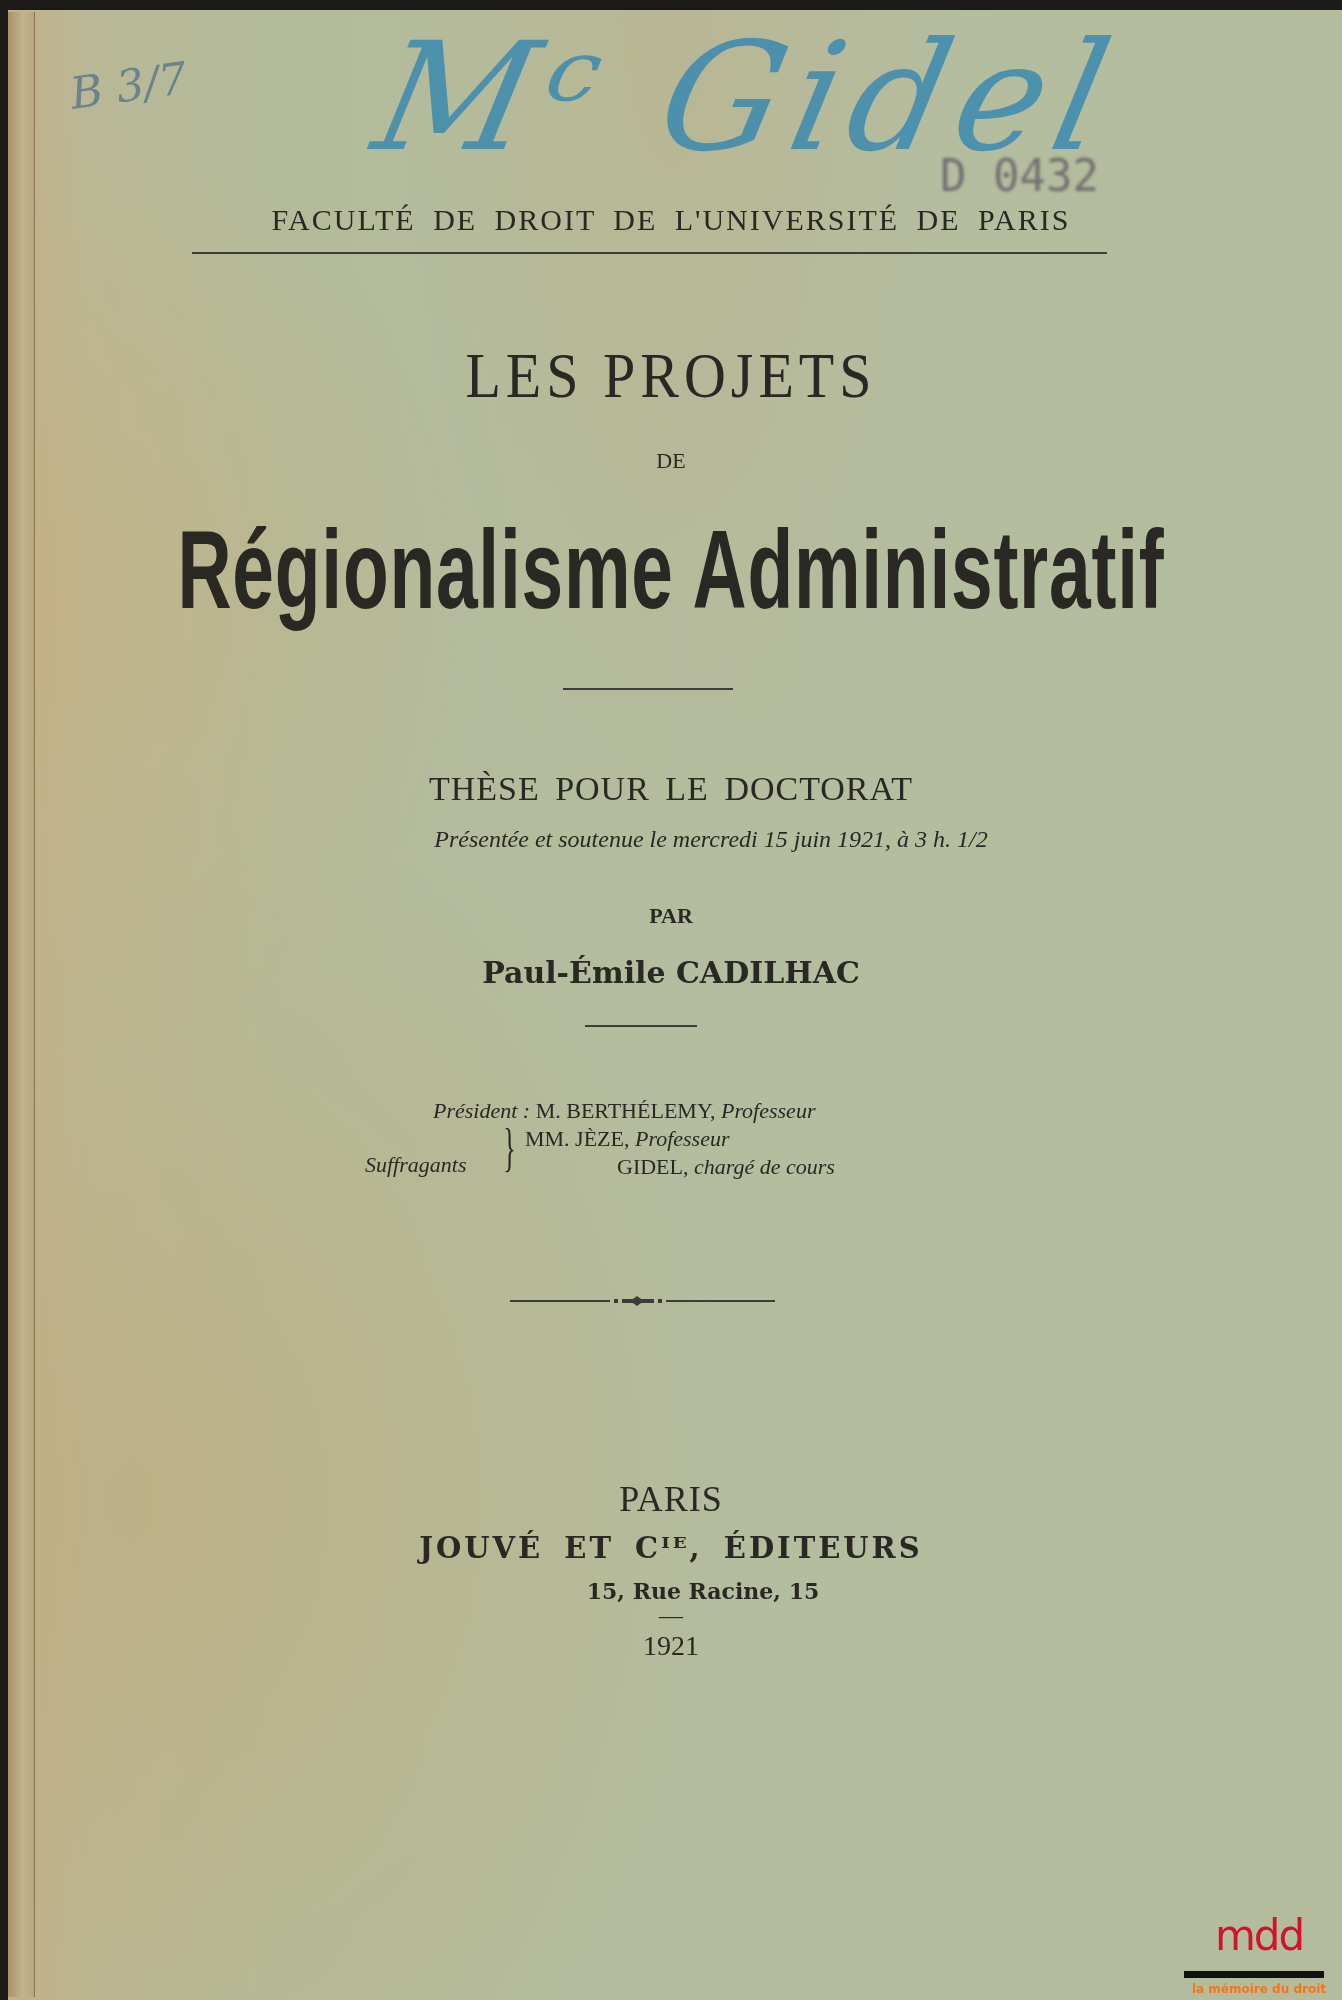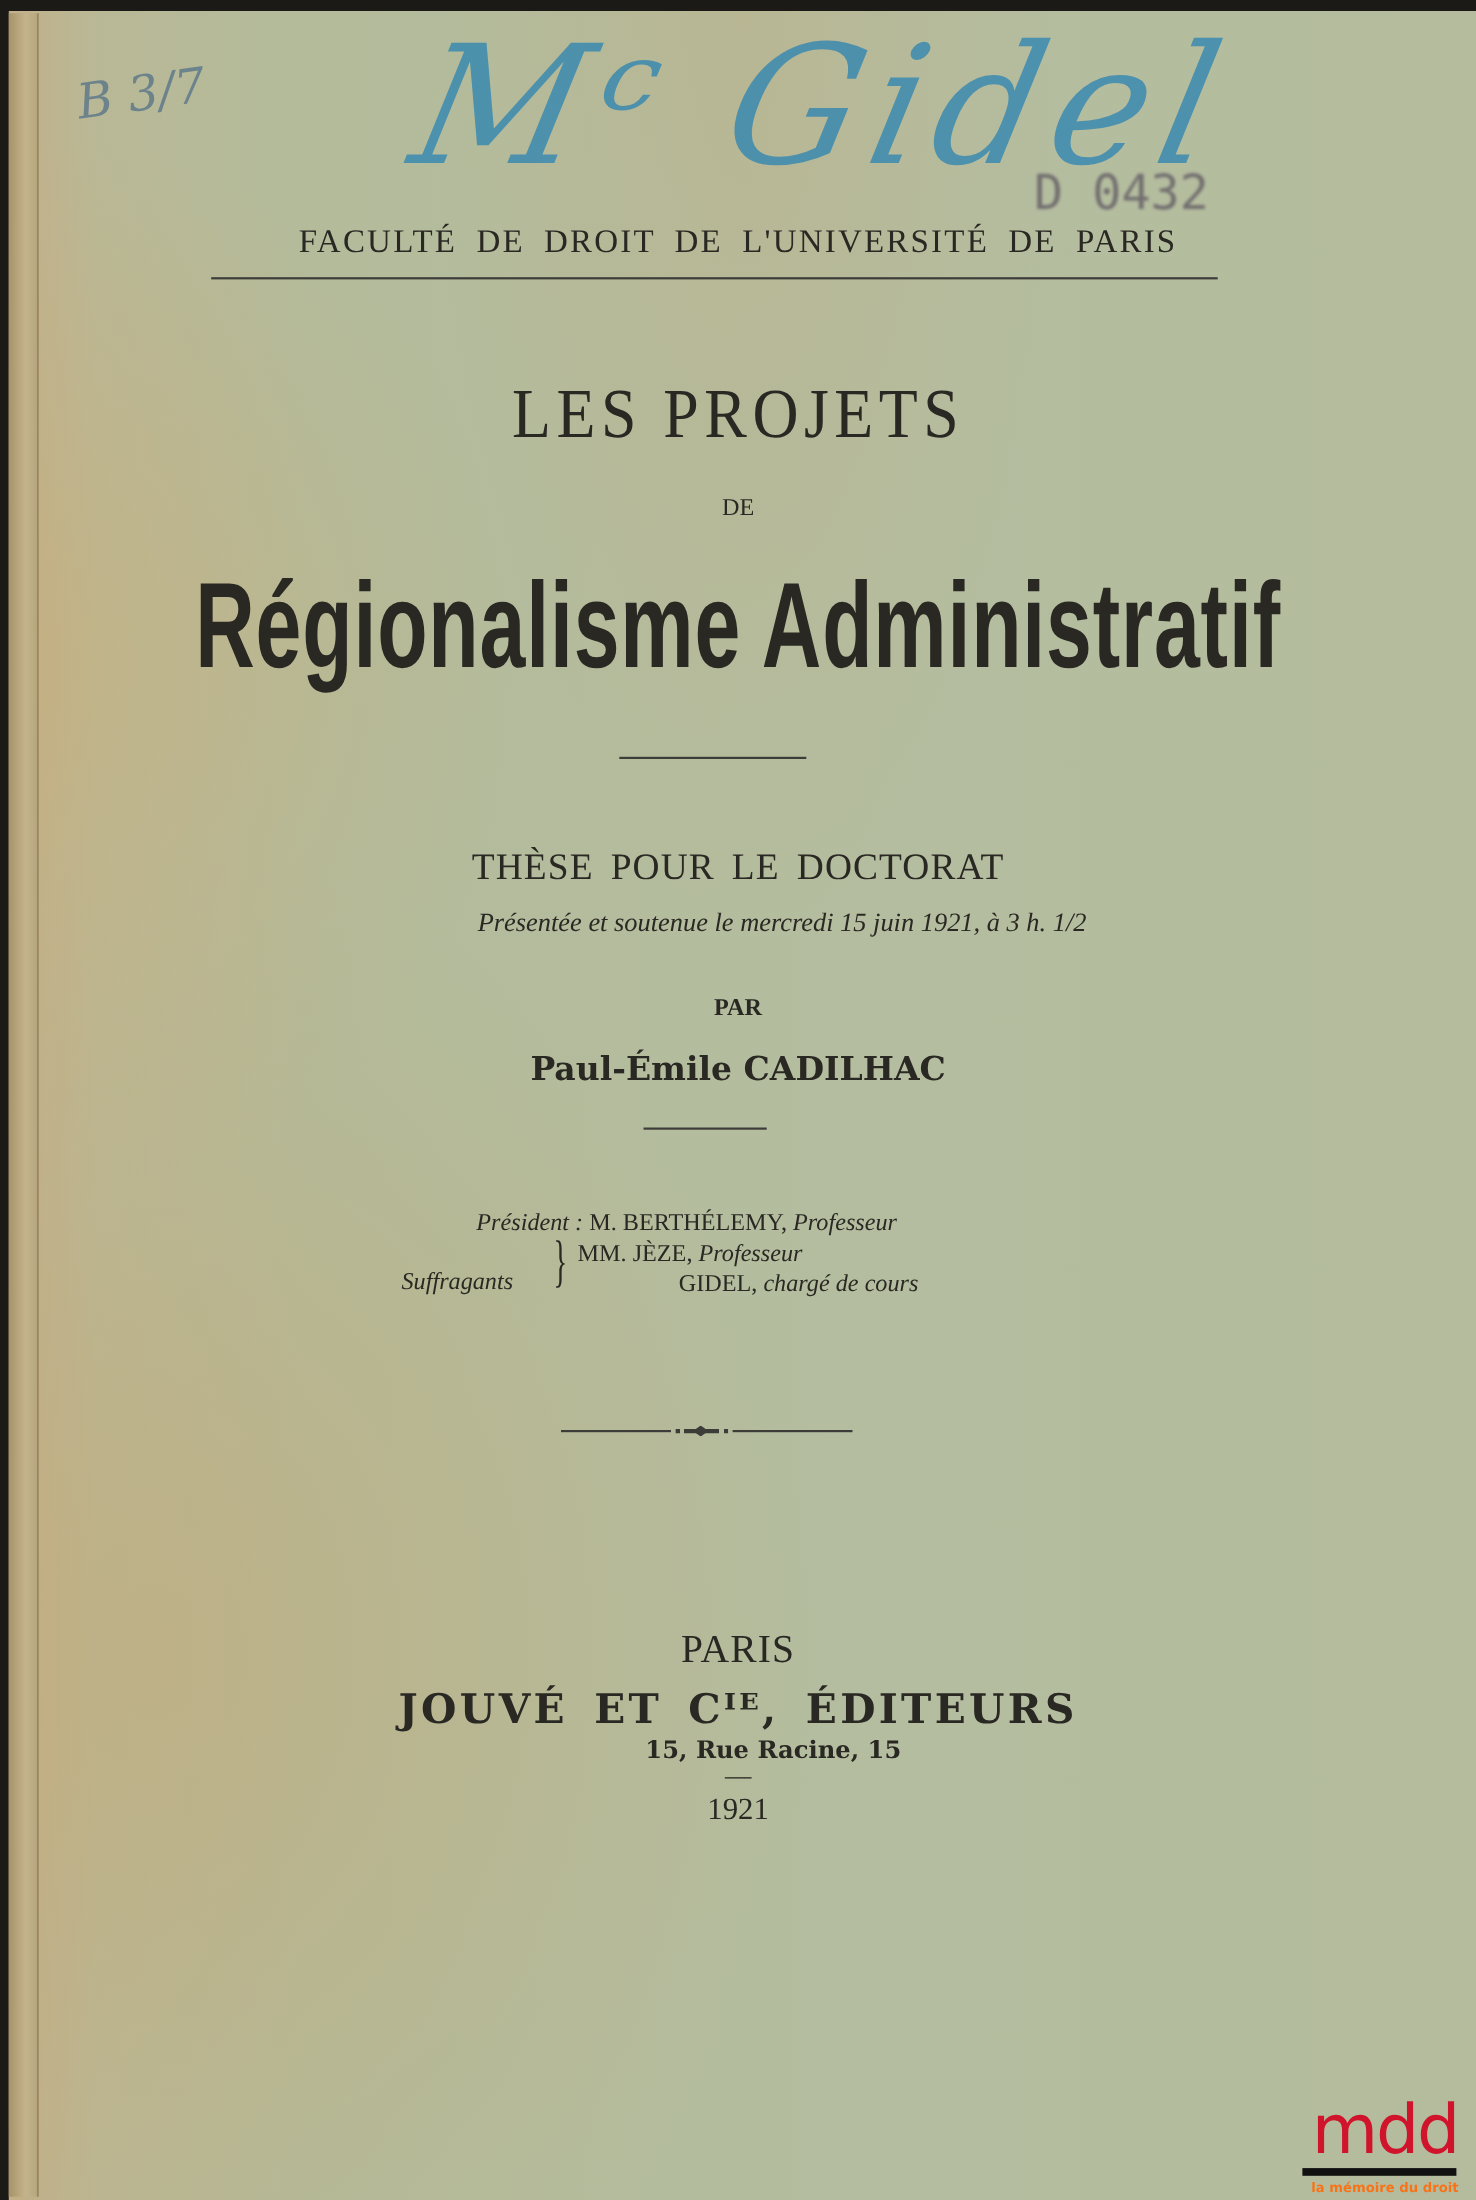--- a/index.html
+++ b/index.html
@@ -78,22 +78,22 @@
 <div style="position:absolute; left:510px; top:1296px; width:265px; height:10px;">
   <div style="position:absolute; left:0; top:4px; width:100px; height:2px; background:#3c3c38;"></div>
   <div style="position:absolute; left:104px; top:0; width:48px; height:10px; background:
       linear-gradient(90deg,#3c3c38 0 4px,transparent 4px 8px,#3c3c38 8px 40px,transparent 40px 44px,#3c3c38 44px 48px);
       clip-path: polygon(0 30%,100% 30%,100% 70%,0 70%); "></div>
   <div style="position:absolute; left:120px; top:0; width:14px; height:10px; background:#3c3c38; clip-path:polygon(50% 0,100% 50%,50% 100%,0 50%);"></div>
   <div style="position:absolute; left:156px; top:4px; width:109px; height:2px; background:#3c3c38;"></div>
 </div>
 
 <div class="center" style="top:1478px; font-size:36px; letter-spacing:1px;">PARIS</div>
-<div class="center" style="top:1531px; font-size:37px; font-weight:bold; letter-spacing:3px; word-spacing:8px; font-family:'DejaVu Serif',serif;">JOUVÉ ET Cᴵᴱ, ÉDITEURS</div>
+<div class="center" style="top:1531px; font-size:29px; font-weight:bold; letter-spacing:3px; word-spacing:8px; font-family:'DejaVu Serif',serif;">JOUVÉ ET Cᴵᴱ, ÉDITEURS</div>
 <div class="center" style="top:1578px; font-size:22px; font-weight:bold; font-family:'DejaVu Serif',serif;padding-left:32px;">15, Rue Racine, 15</div>
 <div class="center" style="top:1602px; font-size:24px;">—</div>
 <div class="center" style="top:1630px; font-size:28px;">1921</div>
 
 <div class="logo">
-  <div style="font-family:'DejaVu Sans',sans-serif; font-size:62px; line-height:62px; color:#d0142c; letter-spacing:-2px;">mdd</div>
+  <div style="font-family:'DejaVu Sans',sans-serif; font-size:42px; line-height:62px; color:#d0142c; letter-spacing:-2px;">mdd</div>
   <div style="height:7px; background:#111; margin:4px 10px 4px 0;"></div>
   <div style="font-family:'DejaVu Sans',sans-serif; font-size:12px; font-weight:bold; color:#f97316;">la mémoire du droit</div>
 </div>
 
 </body></html>

